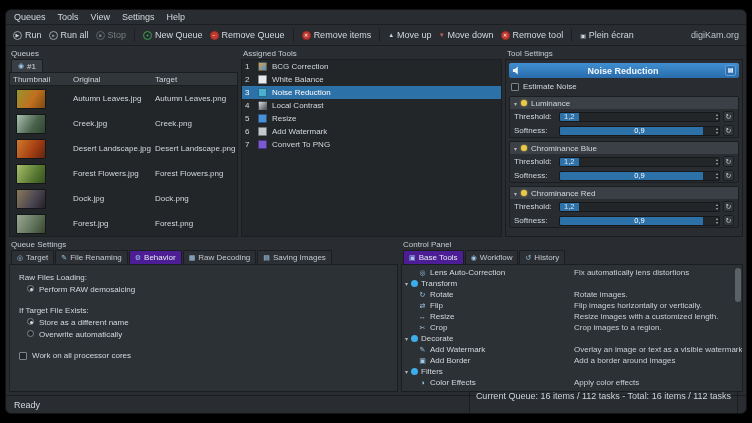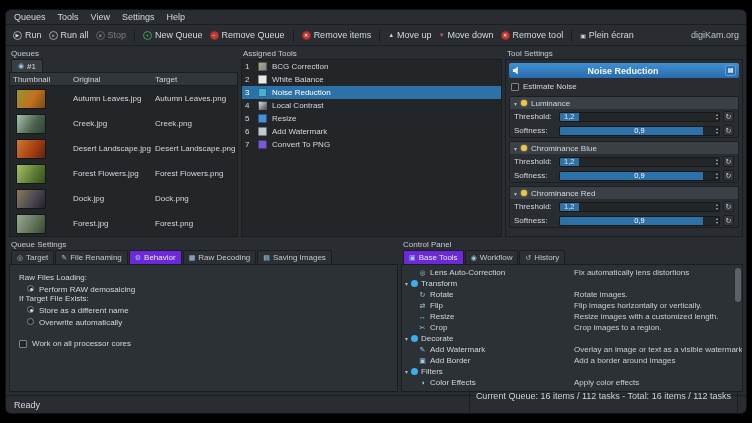--- a/index.html
+++ b/index.html
@@ -59,25 +59,25 @@
 .dfield{flex:1;height:10px;position:relative;background:#232629;border:1px solid #16181a;border-radius:2px;display:flex;align-items:center;overflow:hidden;min-width:0}
 .dfill{position:absolute;left:0;top:0;bottom:0;background:#2d71a9}
 .dval{position:relative;font-size:7.5px;padding-left:4px;color:#dfe4e9}
 .dfield.center .dval{width:100%;text-align:center;padding:0;color:#fff}
 .spin{position:absolute;right:1px;top:0;bottom:0;display:flex;flex-direction:column;justify-content:center;font-size:4px;line-height:4px;color:#aab0b6}
 .reset{width:11px;height:11px;background:#31363b;border:1px solid #1b1e21;border-radius:2px;font-size:7px;line-height:9px;text-align:center;color:#cfd5db;flex:none}
 
 .qsettings{width:389px;flex:none}
 .tabsrow{display:flex;gap:1px;height:14px;padding:0 2px;flex:none}
 .tab{display:flex;align-items:center;gap:3px;padding:0 5px;font-size:8px;background:#2c3034;border:1px solid #1b1e21;border-bottom:none;border-radius:2px 2px 0 0;color:#c3c9cf;white-space:nowrap}
-.tab.active{background:#6d28d9;color:#e6eaee}
+.tab.active{background:#4c1d95;color:#e6eaee}
 .tabicon{font-size:7px;color:#9fc7e8}
 .qs-view{flex:1;background:#2c3135;border:1px solid #1b1e21;padding:6px 9px;font-size:8px;min-height:0;overflow:hidden}
 .qs-label{margin-top:2px}
-.qs-label.second{margin-top:0}
+.qs-label.second{margin-top:12px}
 .radio-row{display:flex;gap:5px;padding-left:8px;margin-top:3px}
 .radio{width:7px;height:7px;border:1px solid #7c848b;border-radius:50%;position:relative;background:#232629;flex:none}
 .radio.on::after{content:"";position:absolute;left:1.5px;top:1.5px;width:3px;height:3px;border-radius:50%;background:#d8dde2}
 .cbrow{display:flex;align-items:center;gap:5px;margin-top:12px}
 
 .cpanel{flex:1;min-width:0}
 .tree{flex:1;background:#2c3135;border:1px solid #1b1e21;position:relative;overflow:hidden;font-size:8px;padding:2px 0;min-height:0}
 .titem{display:flex;align-items:center;height:11px}
 .tname{width:172px;display:flex;align-items:center;gap:3px;padding-left:16px;flex:none;white-space:nowrap;overflow:hidden}
 .titem.cat .tname{padding-left:3px}

